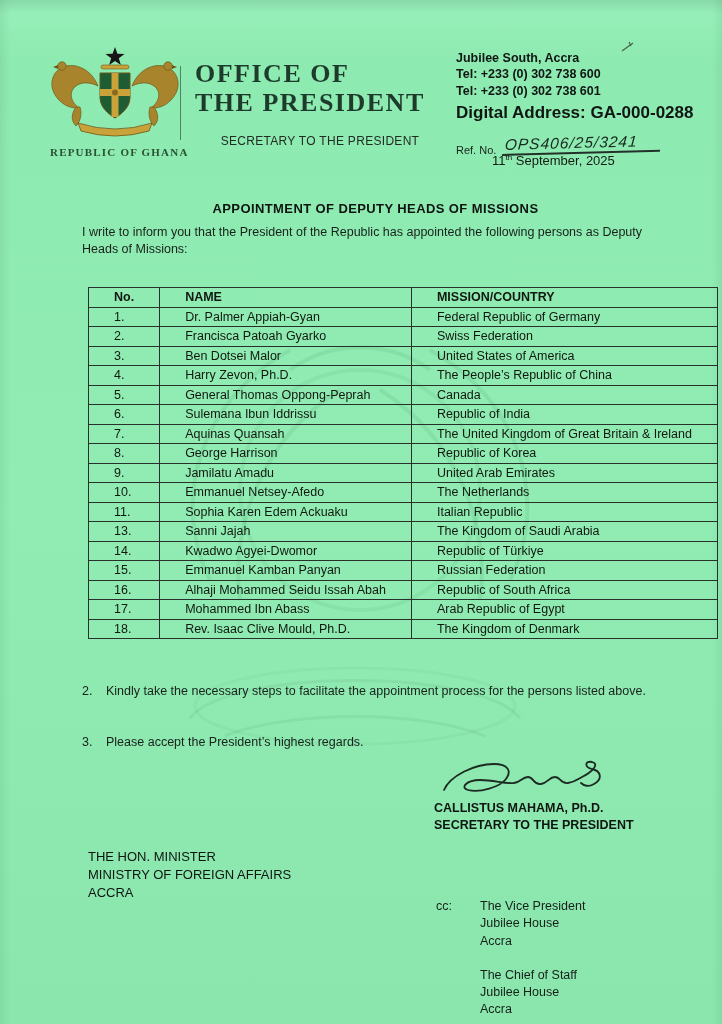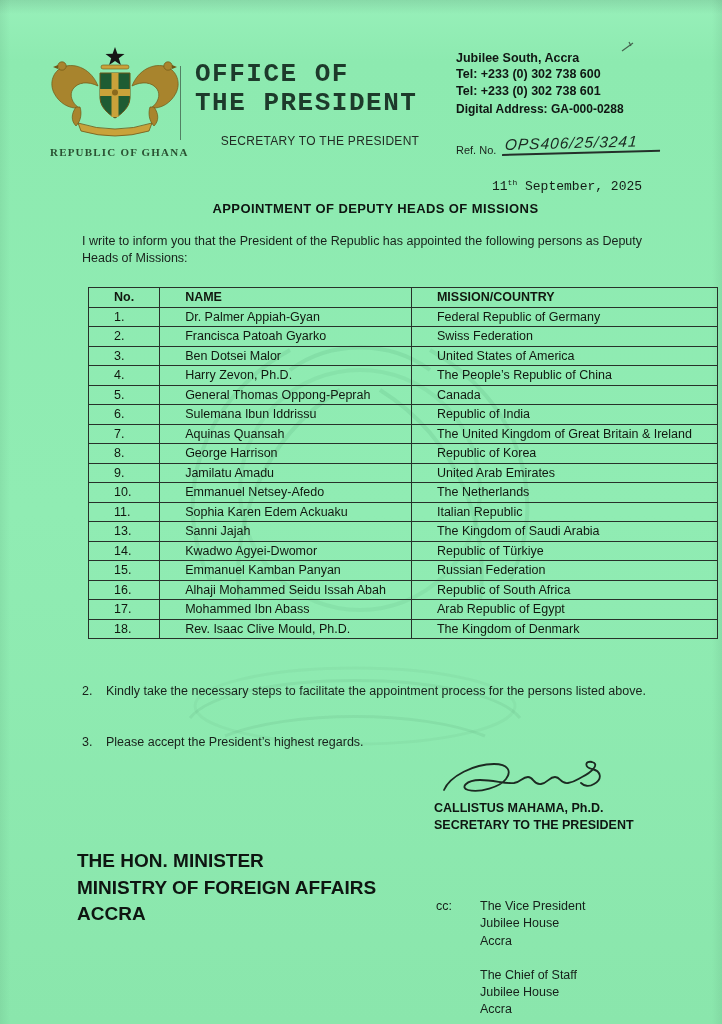--- a/index.html
+++ b/index.html
@@ -21,51 +21,51 @@
   
   .emblem{ position:absolute; left:50px; top:44px; width:130px; text-align:center; }
   .emblem-caption{
     font-family:"Liberation Serif", serif; font-weight:bold; font-size:11px;
     letter-spacing:1.2px; color:#2a5132; margin-top:2px; white-space:nowrap;
   }
   .mast-divider{ position:absolute; left:180px; top:66px; width:1px; height:74px; background:rgba(50,70,58,.65); }
 
   .office-title{
     position:absolute; left:195px; top:60px; width:255px;
-    font-family:Liberation Mono, monospace; font-weight:bold; color:#1d3a2b;
+    font-family:Liberation Serif, serif; font-weight:bold; color:#1d3a2b;
     font-size:26px; line-height:1.1; letter-spacing:1.5px;
   }
   .office-subtitle{
     position:absolute; left:195px; top:134px; width:250px; text-align:center;
     font-size:12px; color:#222b24; letter-spacing:.3px;
   }
 
   .contact{ position:absolute; left:456px; top:50px; width:250px;
     font-weight:bold; font-size:12.5px; line-height:1.3; color:#101613; }
-  .contact .digital{ font-size:12px; margin-top:3px; }
+  .contact .digital{ font-size:17px; margin-top:3px; }
 
   .ref-line{ position:absolute; left:456px; top:136px; width:250px; font-size:11px; color:#1a221c; }
   .ref-line .ref-label{ vertical-align:bottom; }
   .ref-value{
     display:inline-block; min-width:158px; margin-left:6px; padding:0 4px 0 2px;
     border-bottom:2px solid #24302a;
     font-style:italic; font-size:15.5px; letter-spacing:1px; color:#1b2a22;
     transform:rotate(-1.5deg) skewX(-6deg); transform-origin:left bottom;
   }
-  .date-line{ position:absolute; left:492px; top:178px; font-size:13px; color:#131b15;font-family:Liberation Mono, monospace; }
+  .date-line{ position:absolute; left:492px; top:153px; font-size:13px; color:#131b15; }
   .date-line sup{ font-size:8px; }
 
   .pen-mark{ position:absolute; left:620px; top:40px; width:16px; height:14px; opacity:.75; }
 
   
   .doc-title{
     position:absolute; left:0; top:201px; width:100%; text-align:center;
     font-weight:bold; font-size:13px; letter-spacing:.4px; color:#0e1511;padding-left:29px;
   }
-  .intro{ position:absolute; left:82px; top:233px; width:578px; font-size:12.5px; line-height:1.32; }
+  .intro{ position:absolute; left:82px; top:224px; width:578px; font-size:12.5px; line-height:1.32; }
 
   table.appt{
     position:absolute; left:88px; top:287px; width:586px;
     border-collapse:collapse; font-size:12.5px; color:#11180f;
   }
   table.appt th, table.appt td{
     border:1.2px solid #27312a; padding:1px 25px; height:19.5px; text-align:left;
     font-weight:normal; white-space:nowrap;
   }
   table.appt th{ font-weight:bold; }
@@ -75,21 +75,21 @@
   .numbered{ position:absolute; width:586px; display:flex; font-size:12.5px; line-height:1.35; }
   .numbered .n{ width:24px; flex:none; }
   #para2{ left:82px; top:683px; }
   #para3{ left:82px; top:734px; }
 
   
   .sig-block{ position:absolute; left:434px; top:756px; width:260px; }
   .sig-svg{ display:block; margin-left:6px; }
   .sig-name, .sig-title{ font-weight:bold; font-size:12.5px; line-height:1.35; color:#0e1511; }
 
-  .addressee{ position:absolute; left:77px; top:848px; font-weight:bold; font-size:19px; line-height:1.4; color:#0e1511; }
+  .addressee{ position:absolute; left:88px; top:848px; font-weight:normal; font-size:13px; line-height:1.4; color:#0e1511; }
 
   .cc-block{ position:absolute; left:436px; top:898px; display:flex; font-size:12.5px; line-height:1.38; color:#16201a; }
   .cc-label{ width:44px; flex:none; }
   .cc-group{ margin-bottom:17px; }
 
   
   .watermark{ position:absolute; left:90px; top:280px; pointer-events:none; }
   .stamp{ position:absolute; left:170px; top:648px; width:370px; height:100px; pointer-events:none; opacity:.6; }
 </style>
 </head>

